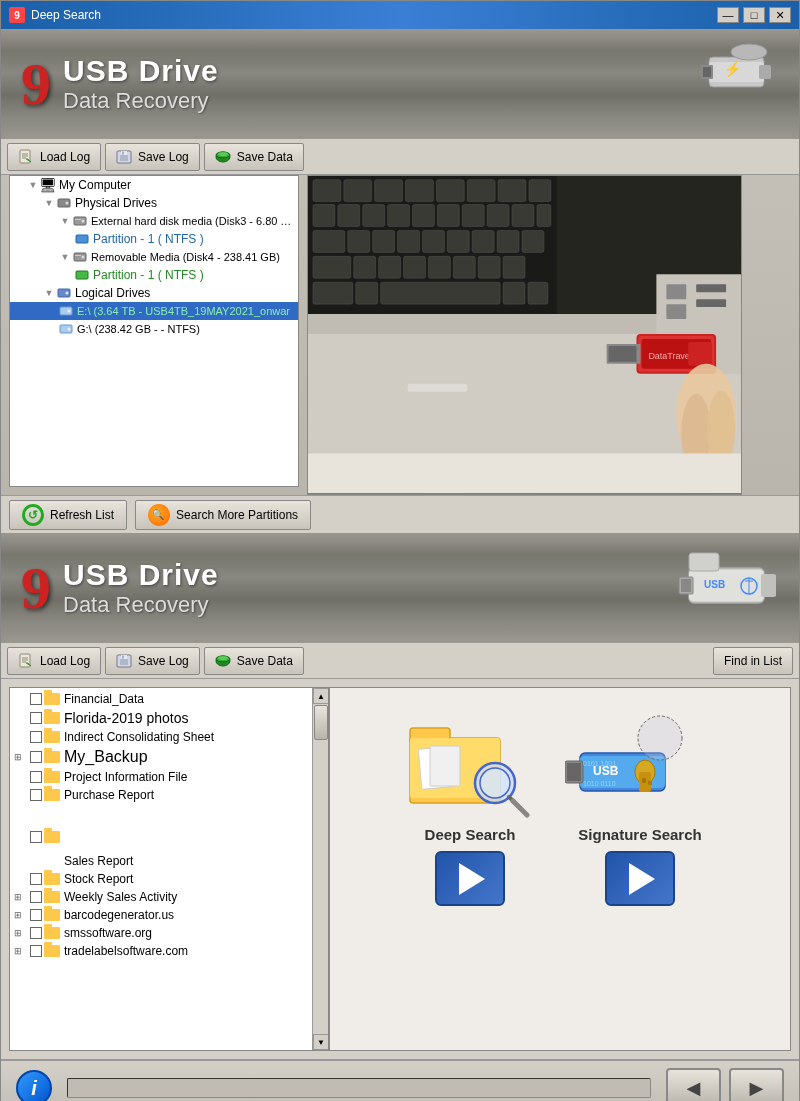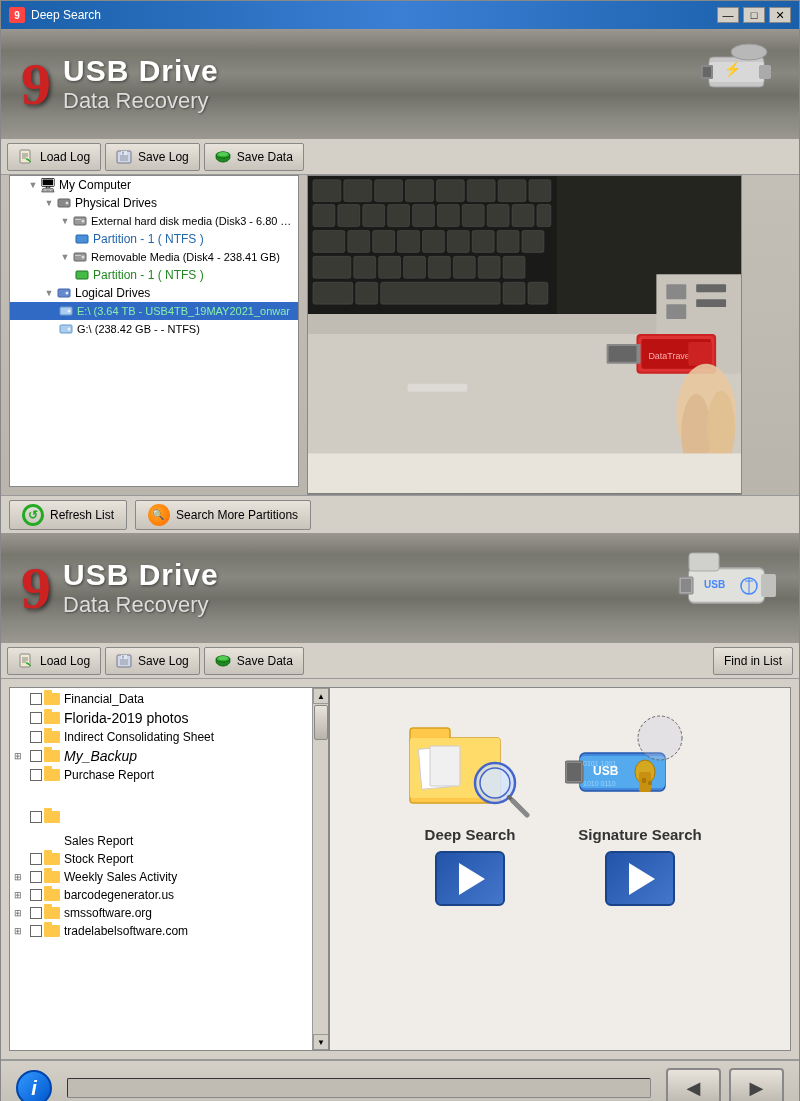--- a/index.html
+++ b/index.html
@@ -475,24 +475,30 @@
               <span class="cb-box"></span>
               <span class="folder-icon-med"></span>
               <span style="font-size:12px;">Indirect Consolidating Sheet</span>
             </div>
 
             <div class="file-item">
               <span style="width:8px; display:inline-block; font-size:9px; color:#666;">⊞</span>
               <span style="width:8px; display:inline-block;"></span>
               <span class="cb-box"></span>
               <span class="folder-icon-med"></span>
-              <span style="font-size:14px;font-style:italic;">My_Backup</span>
-            </div>
-
-
+              <span style="font-size:16px;">My_Backup</span>
+            </div>
+
+
+            <div class="file-item">
+              <span style="width:16px; display:inline-block;"></span>
+              <span class="cb-box"></span>
+              <span class="folder-icon-med"></span>
+              <span style="font-size:12px;">Project Information File</span>
+            </div>
 
             <div class="file-item">
               <span style="width:16px; display:inline-block;"></span>
               <span class="cb-box"></span>
               <span class="folder-icon-med"></span>
               <span style="font-size:12px;">Purchase Report</span>
             </div>
 
             <div class="file-item">
               <span style="width:16px; display:inline-block;"></span>

